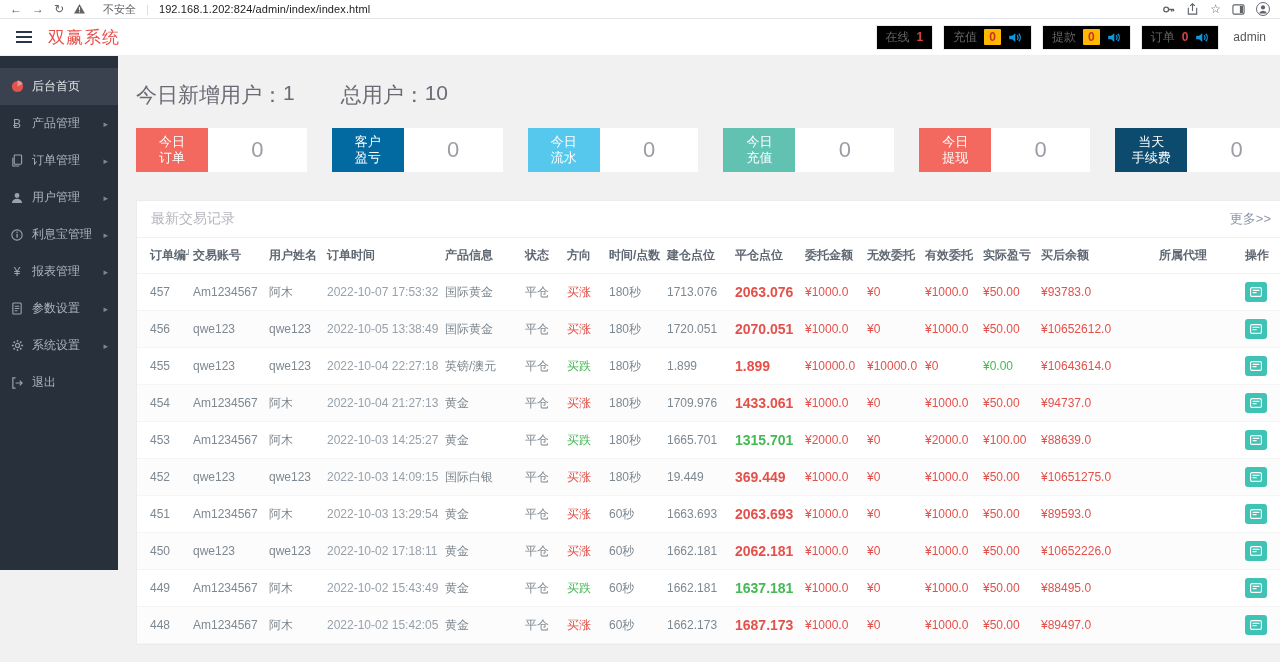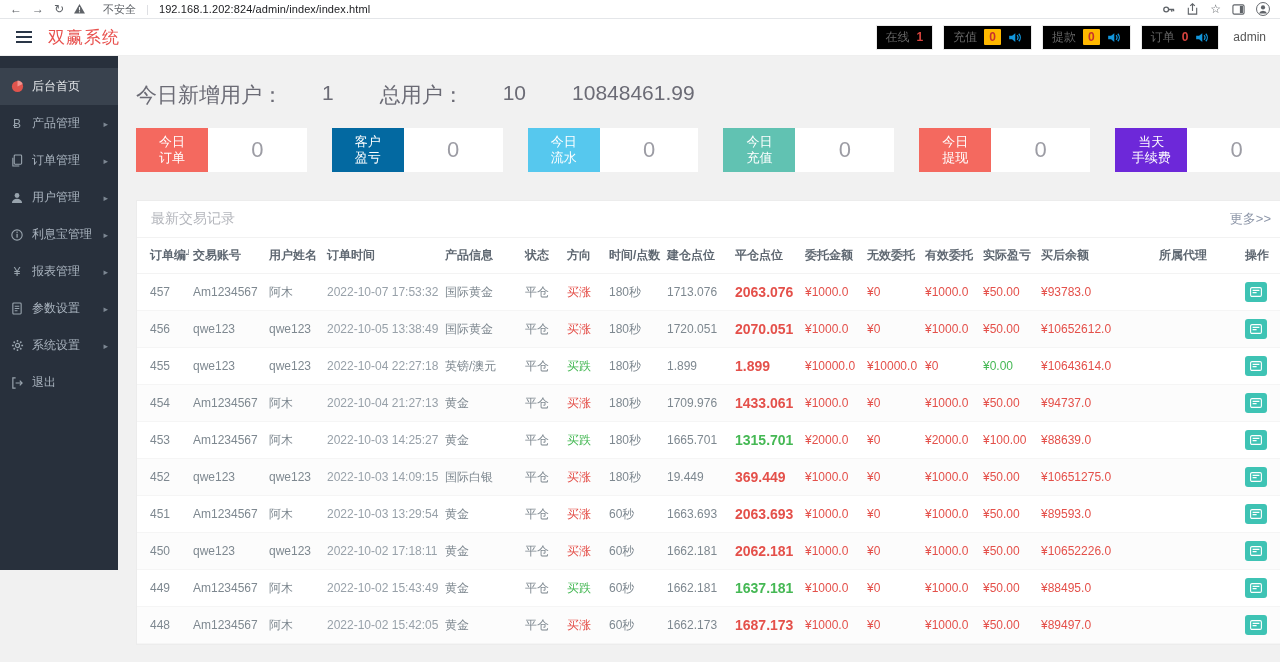--- a/index.html
+++ b/index.html
@@ -37,21 +37,21 @@
     font-size:12px; color:#aab4bf; cursor:pointer; }
   .side-item.active { background:#39424e; color:#e6e9ec; }
   .side-item .arrow { margin-left:auto; font-size:9px; color:#7d8793; }
   .sicon { width:14px; display:inline-flex; justify-content:center; align-items:center;
     font-size:12px; color:#98a3ad; flex:none; }
 
   .main { flex:1; padding:0 10px 0 9px; }
 
   
   .overview { margin:25px 0 0 9px; display:flex; gap:46px; font-size:21px; color:#6b6b75; }
-  .ov-seg { display:flex;gap:39px; }
+  .ov-seg { display:flex; }
 
   
   .cards { display:flex; gap:25px; margin:19px 0 0 9px; }
   .card { flex:1; height:44px; display:flex; }
   .card-label { width:72px; flex:none; color:#fff; font-size:13px; display:flex;
     flex-direction:column; align-items:center; justify-content:center; line-height:1.2;text-align:center; }
   .card-value { flex:1; background:#fff; display:flex; align-items:center;
     justify-content:center; font-size:22px; color:#9c9ca4; font-weight:300; }
 
   
@@ -255,21 +255,20 @@
     <div class="overview" id="overview">
         <span class="ov-seg">
           <span>今日新增用户：</span>
           <span>1</span>
         </span>
         <span class="ov-seg">
           <span>总用户：</span>
           <span>10</span>
         </span>
         <span class="ov-seg">
-          <span>10848461.99</span>
         </span>
       </div>
 
     <div class="cards" id="cards">
         <div class="card">
           <div class="card-label" style="background: rgb(244, 105, 95);">
             <span>今日</span>
             <span>订单</span>
           </div>
           <div class="card-value">0</div>
@@ -296,21 +295,21 @@
           <div class="card-value">0</div>
         </div>
         <div class="card">
           <div class="card-label" style="background: rgb(244, 105, 95);">
             <span>今日</span>
             <span>提现</span>
           </div>
           <div class="card-value">0</div>
         </div>
         <div class="card">
-          <div class="card-label" style="background: #6d28d9;">
+          <div class="card-label" style="background: #0c4a6e;">
             <span>当天</span>
             <span>手续费</span>
           </div>
           <div class="card-value">0</div>
         </div>
       </div>
 
     <div class="panel">
       <div class="panel-head">
         <span class="panel-title">最新交易记录</span>

